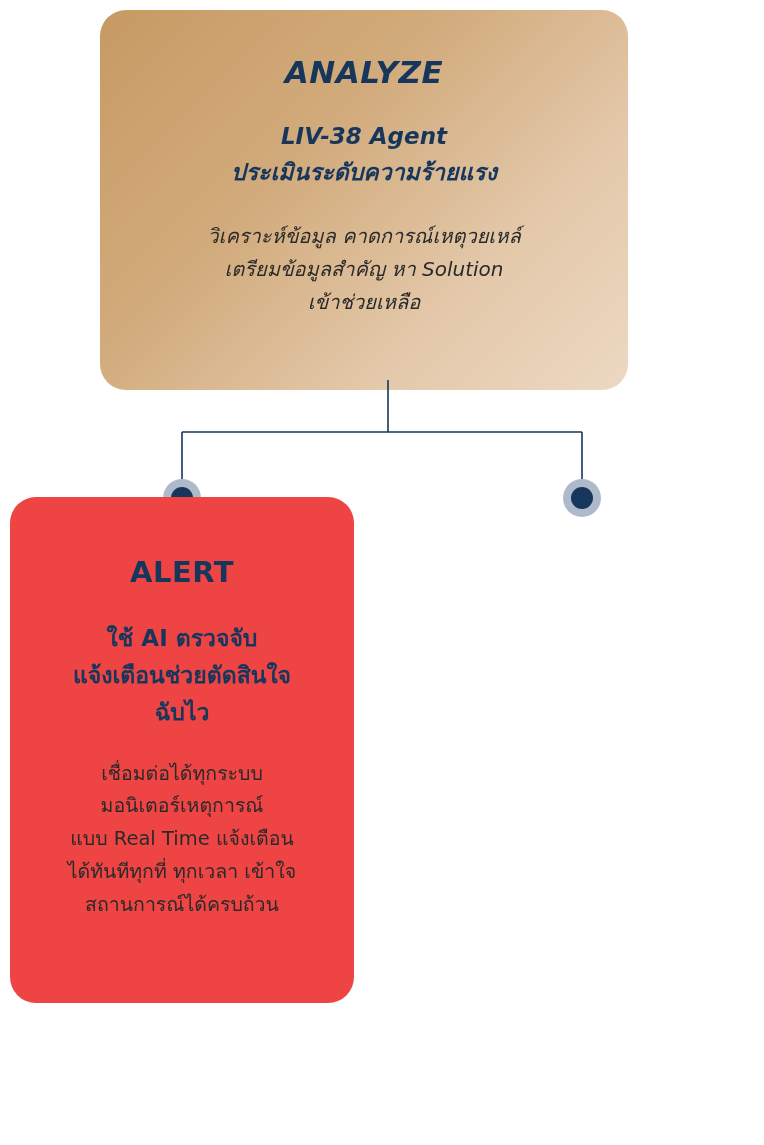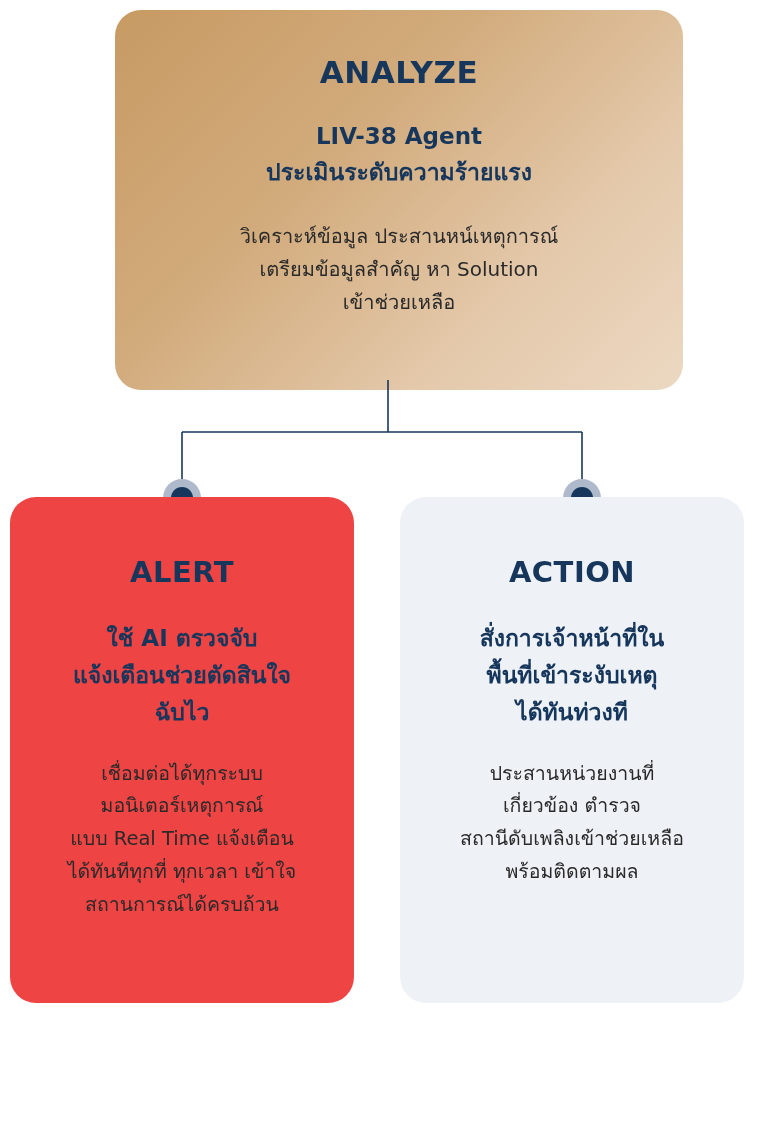--- a/index.html
+++ b/index.html
@@ -19,29 +19,30 @@
     position: absolute;
     left: 0;
     top: 0;
     width: 764px;
     height: 1145px;
   }
 
   
   .analyze-card {
     position: absolute;
-    left: 115px;
+    left: 100px;
     top: 10px;
-    width: 568px;
+    width: 528px;
     height: 380px;
     border-radius: 26px;
     background: linear-gradient(135deg, #c79a63 0%, #d2ab7c 38%, #e4c9ab 72%, #ecd8c2 100%);
     box-sizing: border-box;
     padding: 26px 40px 0 40px;
     text-align: center;
+    font-style: italic;
   }
   .analyze-title {
     color: #16365c;
     font-size: 31px;
     font-weight: bold;
     letter-spacing: 0.5px;
     line-height: 1.2;
     margin-top: 18px;
   }
   .analyze-sub {
@@ -130,21 +131,21 @@
 </style>
 </head>
 <body>
 
 <div id="diagram">
 
   <div class="analyze-card">
     <div class="analyze-title">ANALYZE</div>
     <div class="analyze-sub multiline">LIV-38 Agent
 ประเมินระดับความร้ายแรง</div>
-    <div class="analyze-body multiline">วิเคราะห์ข้อมูล ประสานหน์เหตุการณ์
+    <div class="analyze-body multiline">วิเคราะห์ข้อมูล คาดการณ์เหตุวยเหล์
 เตรียมข้อมูลสำคัญ หา Solution
 เข้าช่วยเหลือ</div>
   </div>
 
   <svg class="connector-svg" viewBox="0 0 764 130" xmlns="http://www.w3.org/2000/svg">
     <path d="M 388 0 L 388 52" stroke="#16365c" stroke-width="1.6" fill="none"></path>
     <path d="M 182 52 L 582 52" stroke="#16365c" stroke-width="1.6" fill="none"></path>
     <path d="M 182 52 L 182 99" stroke="#16365c" stroke-width="1.6" fill="none"></path>
     <path d="M 582 52 L 582 99" stroke="#16365c" stroke-width="1.6" fill="none"></path>
   </svg>
@@ -157,24 +158,14 @@
     <div class="leaf-sub multiline">ใช้ AI ตรวจจับ
 แจ้งเตือนช่วยตัดสินใจ
 ฉับไว</div>
     <div class="leaf-body multiline">เชื่อมต่อได้ทุกระบบ
 มอนิเตอร์เหตุการณ์
 แบบ Real Time แจ้งเตือน
 ได้ทันทีทุกที่ ทุกเวลา เข้าใจ
 สถานการณ์ได้ครบถ้วน</div>
   </div>
 
-  <div class="leaf-card right">
-    <div class="leaf-title">ACTION</div>
-    <div class="leaf-sub multiline">สั่งการเจ้าหน้าที่ใน
-พื้นที่เข้าระงับเหตุ
-ได้ทันท่วงที</div>
-    <div class="leaf-body multiline">ประสานหน่วยงานที่
-เกี่ยวข้อง ตำรวจ
-สถานีดับเพลิงเข้าช่วยเหลือ
-พร้อมติดตามผล</div>
-  </div>
 
 </div>
 
 </body></html>

